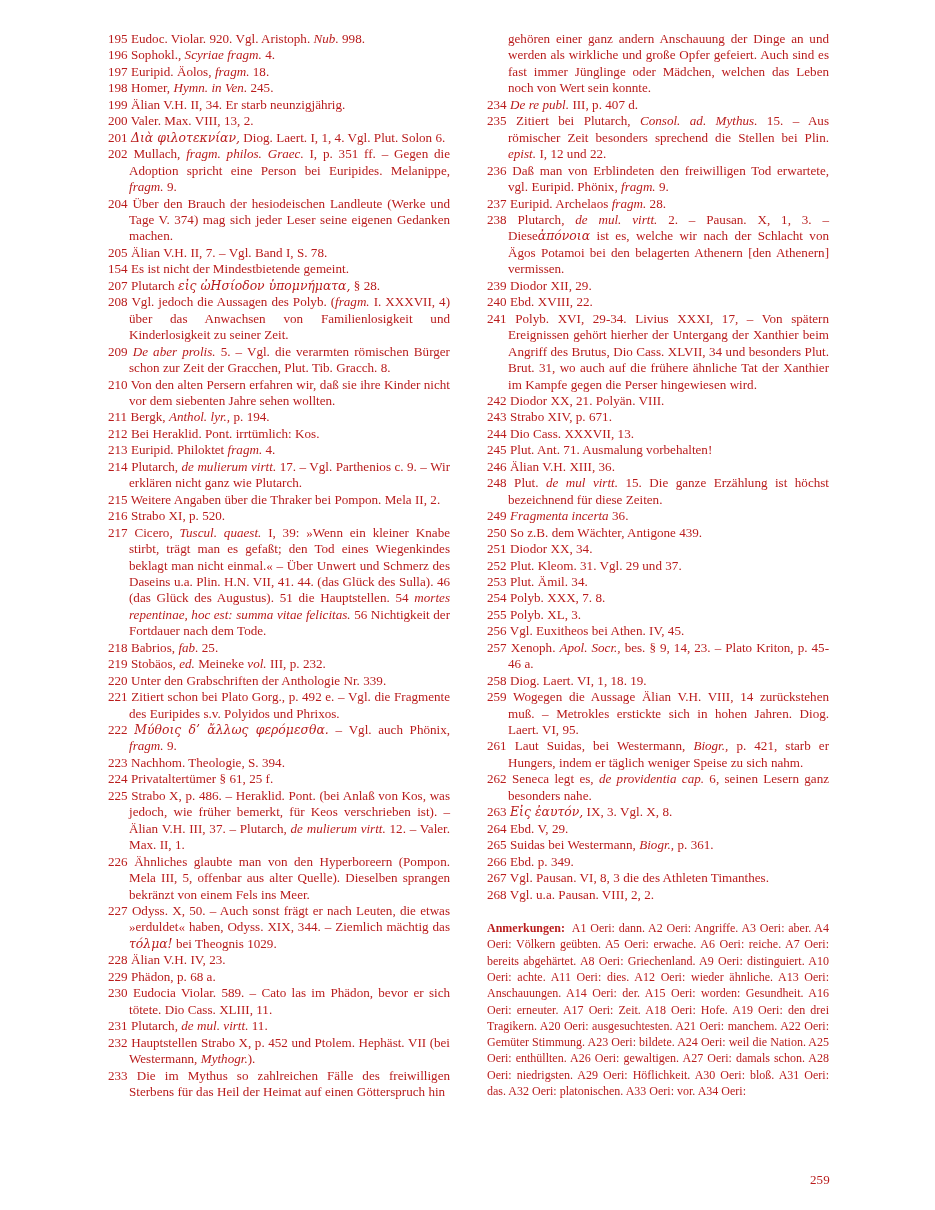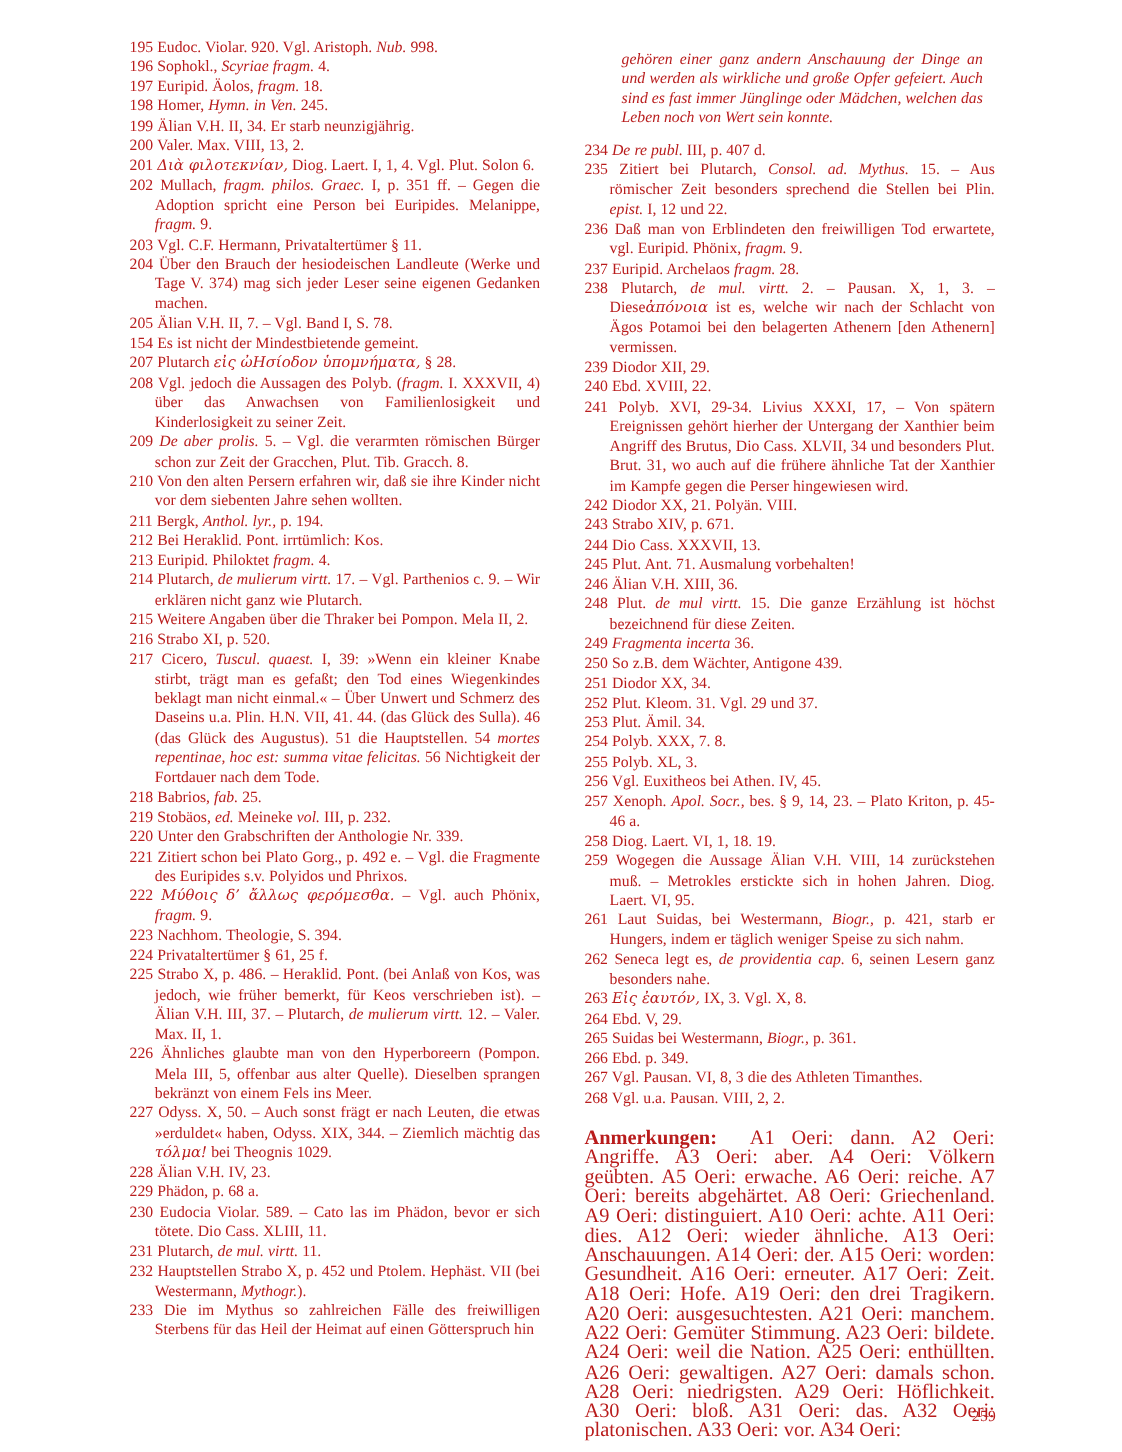--- a/index.html
+++ b/index.html
@@ -47,28 +47,27 @@
   }
   .gr {
     font-family: "DejaVu Serif", "Liberation Serif", serif;
     font-style: italic;
     font-size: 12.4px;
   }
   .runon {
     font-size: 13.1px;
     line-height: 16.45px;
     text-align: justify;
-    margin: 10px;
+    margin: 0;
     padding-left: 21px;
     text-indent: 0;
-    font-style: italic;
   }
   #anmerkungen {
     margin-top: 17px;
-    font-size: 17px;
+    font-size: 12px;
     line-height: 16.3px;
     text-align: justify;
     text-indent: 0;
     padding-left: 0;
   }
   #anmerkungen .lead {
     font-weight: bold;
   }
   #page-number {
     position: absolute;
@@ -88,21 +87,20 @@
 
     <div class="column" id="col-left">
         <p class="note">195 Eudoc. Violar. 920. Vgl. Aristoph. <i>Nub.</i> 998.</p>
         <p class="note">196 Sophokl., <i>Scyriae fragm.</i> 4.</p>
         <p class="note">197 Euripid. Äolos, <i>fragm.</i> 18.</p>
         <p class="note">198 Homer, <i>Hymn. in Ven.</i> 245.</p>
         <p class="note">199 Älian V.H. II, 34. Er starb neunzigjährig.</p>
         <p class="note">200 Valer. Max. VIII, 13, 2.</p>
         <p class="note">201 <span class="gr">Διὰ φιλοτεκνίαν,</span> Diog. Laert. I, 1, 4. Vgl. Plut. Solon 6.</p>
         <p class="note">202 Mullach, <i>fragm. philos. Graec.</i> I, p. 351 ff. – Gegen die Adoption spricht eine Person bei Euripides. Melanippe, <i>fragm.</i> 9.</p>
-        <p class="note">203 Vgl. C.F. Hermann, Privataltertümer § 11.</p>
         <p class="note">204 Über den Brauch der hesiodeischen Landleute (Werke und Tage V. 374) mag sich jeder Leser seine eigenen Gedanken machen.</p>
         <p class="note">205 Älian V.H. II, 7. – Vgl. Band I, S. 78.</p>
         <p class="note">154 Es ist nicht der Mindestbietende gemeint.</p>
         <p class="note">207 Plutarch <span class="gr">εἰς ὠΗσίοδον ὑπομνήματα,</span> § 28.</p>
         <p class="note">208 Vgl. jedoch die Aussagen des Polyb. (<i>fragm.</i> I. XXXVII, 4) über das Anwachsen von Familienlosigkeit und Kinderlosigkeit zu seiner Zeit.</p>
         <p class="note">209 <i>De aber prolis.</i> 5. – Vgl. die verarmten römischen Bürger schon zur Zeit der Gracchen, Plut. Tib. Gracch. 8.</p>
         <p class="note">210 Von den alten Persern erfahren wir, daß sie ihre Kinder nicht vor dem siebenten Jahre sehen wollten.</p>
         <p class="note">211 Bergk, <i>Anthol. lyr.,</i> p. 194.</p>
         <p class="note">212 Bei Heraklid. Pont. irrtümlich: Kos.</p>
         <p class="note">213 Euripid. Philoktet <i>fragm.</i> 4.</p>

